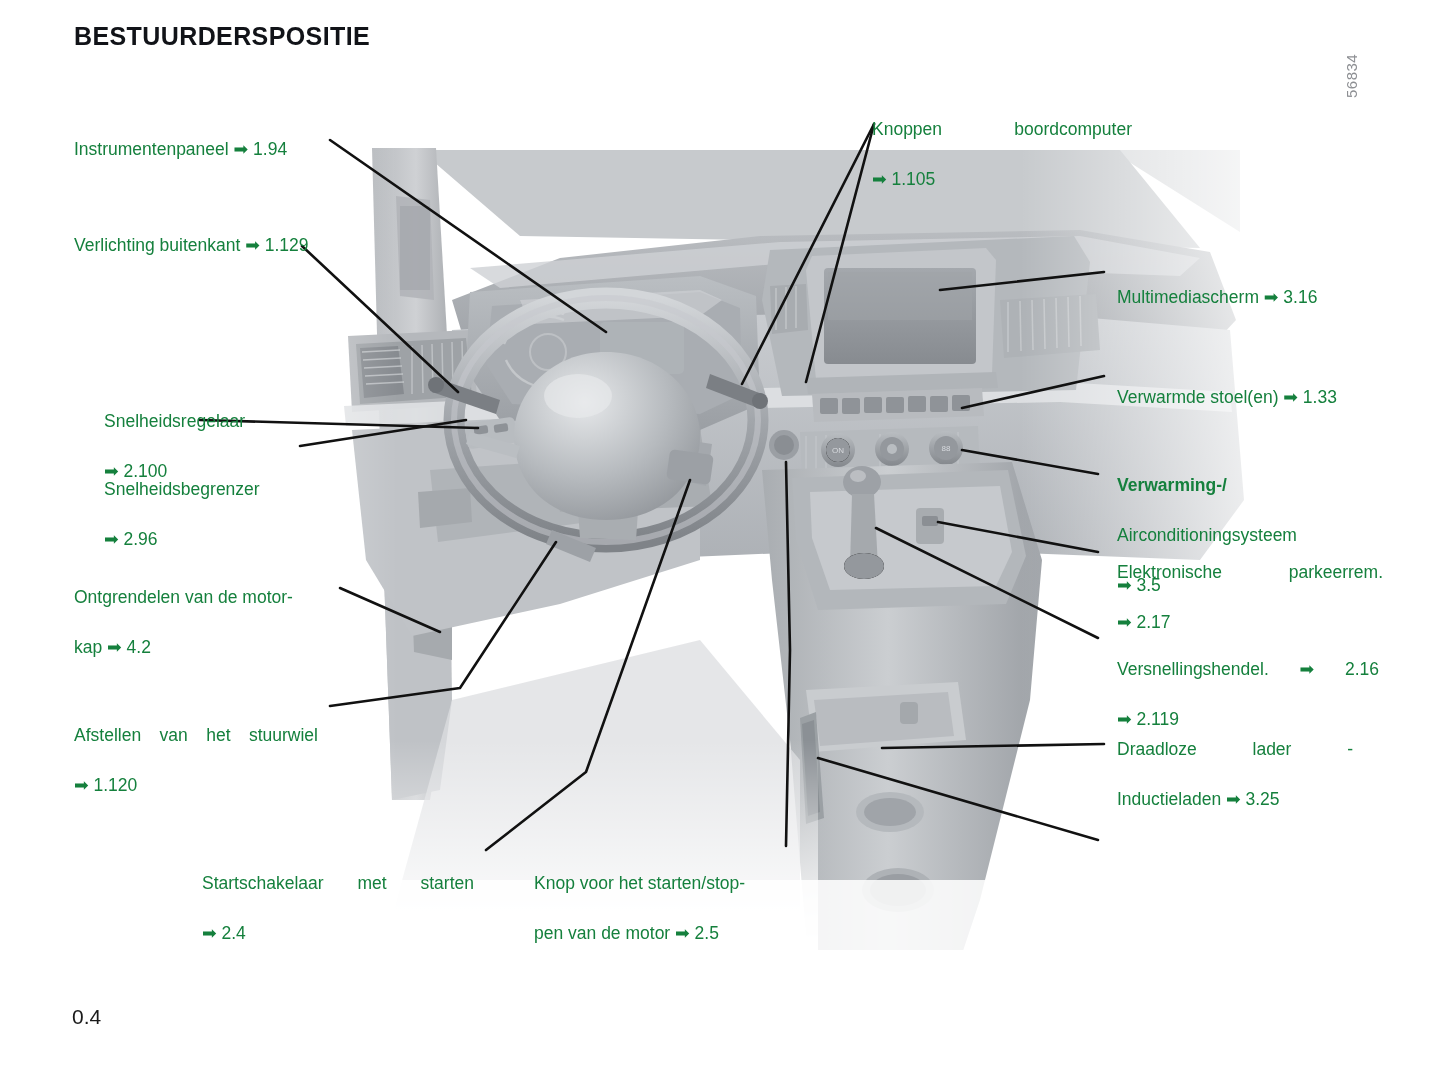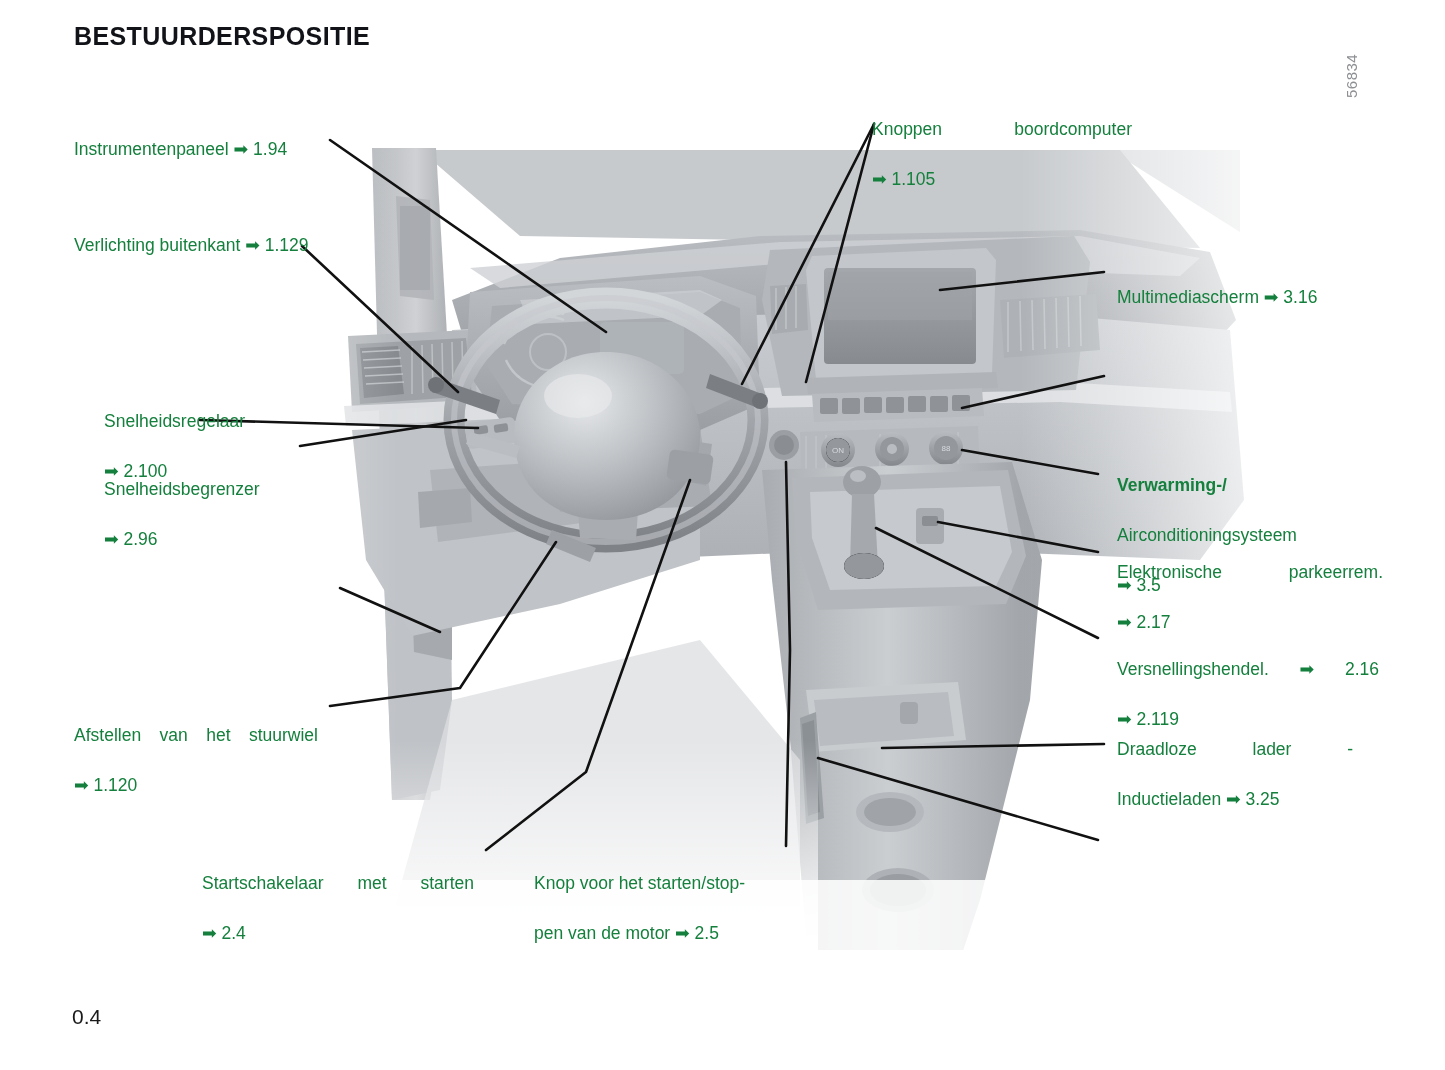--- a/index.html
+++ b/index.html
@@ -397,20 +397,24 @@
   <div class="callout" style="left:104px; top:384px; width:198px;">
     <span class="ln j" style="display:block;">Snelheidsregelaar</span>
     <span class="ln">➡ 2.100</span>
   </div>
 
   <div class="callout" style="left:104px; top:452px; width:198px;">
     <span class="ln">Snelheidsbegrenzer</span>
     <span class="ln">➡ 2.96</span>
   </div>
 
+  <div class="callout" style="left:74px; top:560px; width:262px;">
+    <span class="ln">Ontgrendelen van de motor-</span>
+    <span class="ln">kap ➡ 4.2</span>
+  </div>
 
   <div class="callout" style="left:74px; top:698px; width:244px;">
     <span class="ln j" style="display:block;">Afstellen van het stuurwiel</span>
     <span class="ln">➡ 1.120</span>
   </div>
 
   <div class="callout" style="left:202px; top:846px; width:272px;">
     <span class="ln j" style="display:block;">Startschakelaar met starten</span>
     <span class="ln">➡ 2.4</span>
   </div>
@@ -422,20 +426,23 @@
 
   <div class="callout" style="left:872px; top:92px; width:260px;">
     <span class="ln j" style="display:block;">Knoppen boordcomputer</span>
     <span class="ln">➡ 1.105</span>
   </div>
 
   <div class="callout" style="left:1117px; top:260px;">
     <span class="ln">Multimediascherm ➡ 3.16</span>
   </div>
 
+  <div class="callout" style="left:1117px; top:360px;">
+    <span class="ln">Verwarmde stoel(en) ➡ 1.33</span>
+  </div>
 
   <div class="callout" style="left:1117px; top:448px; width:232px;">
     <span class="ln j" style="display:block;font-weight:bold;">Verwarming-/</span>
     <span class="ln">Airconditioningsysteem</span>
     <span class="ln">➡ 3.5</span>
   </div>
 
   <div class="callout" style="left:1117px; top:535px; width:266px;">
     <span class="ln j" style="display:block;">Elektronische parkeerrem.</span>
     <span class="ln">➡ 2.17</span>

